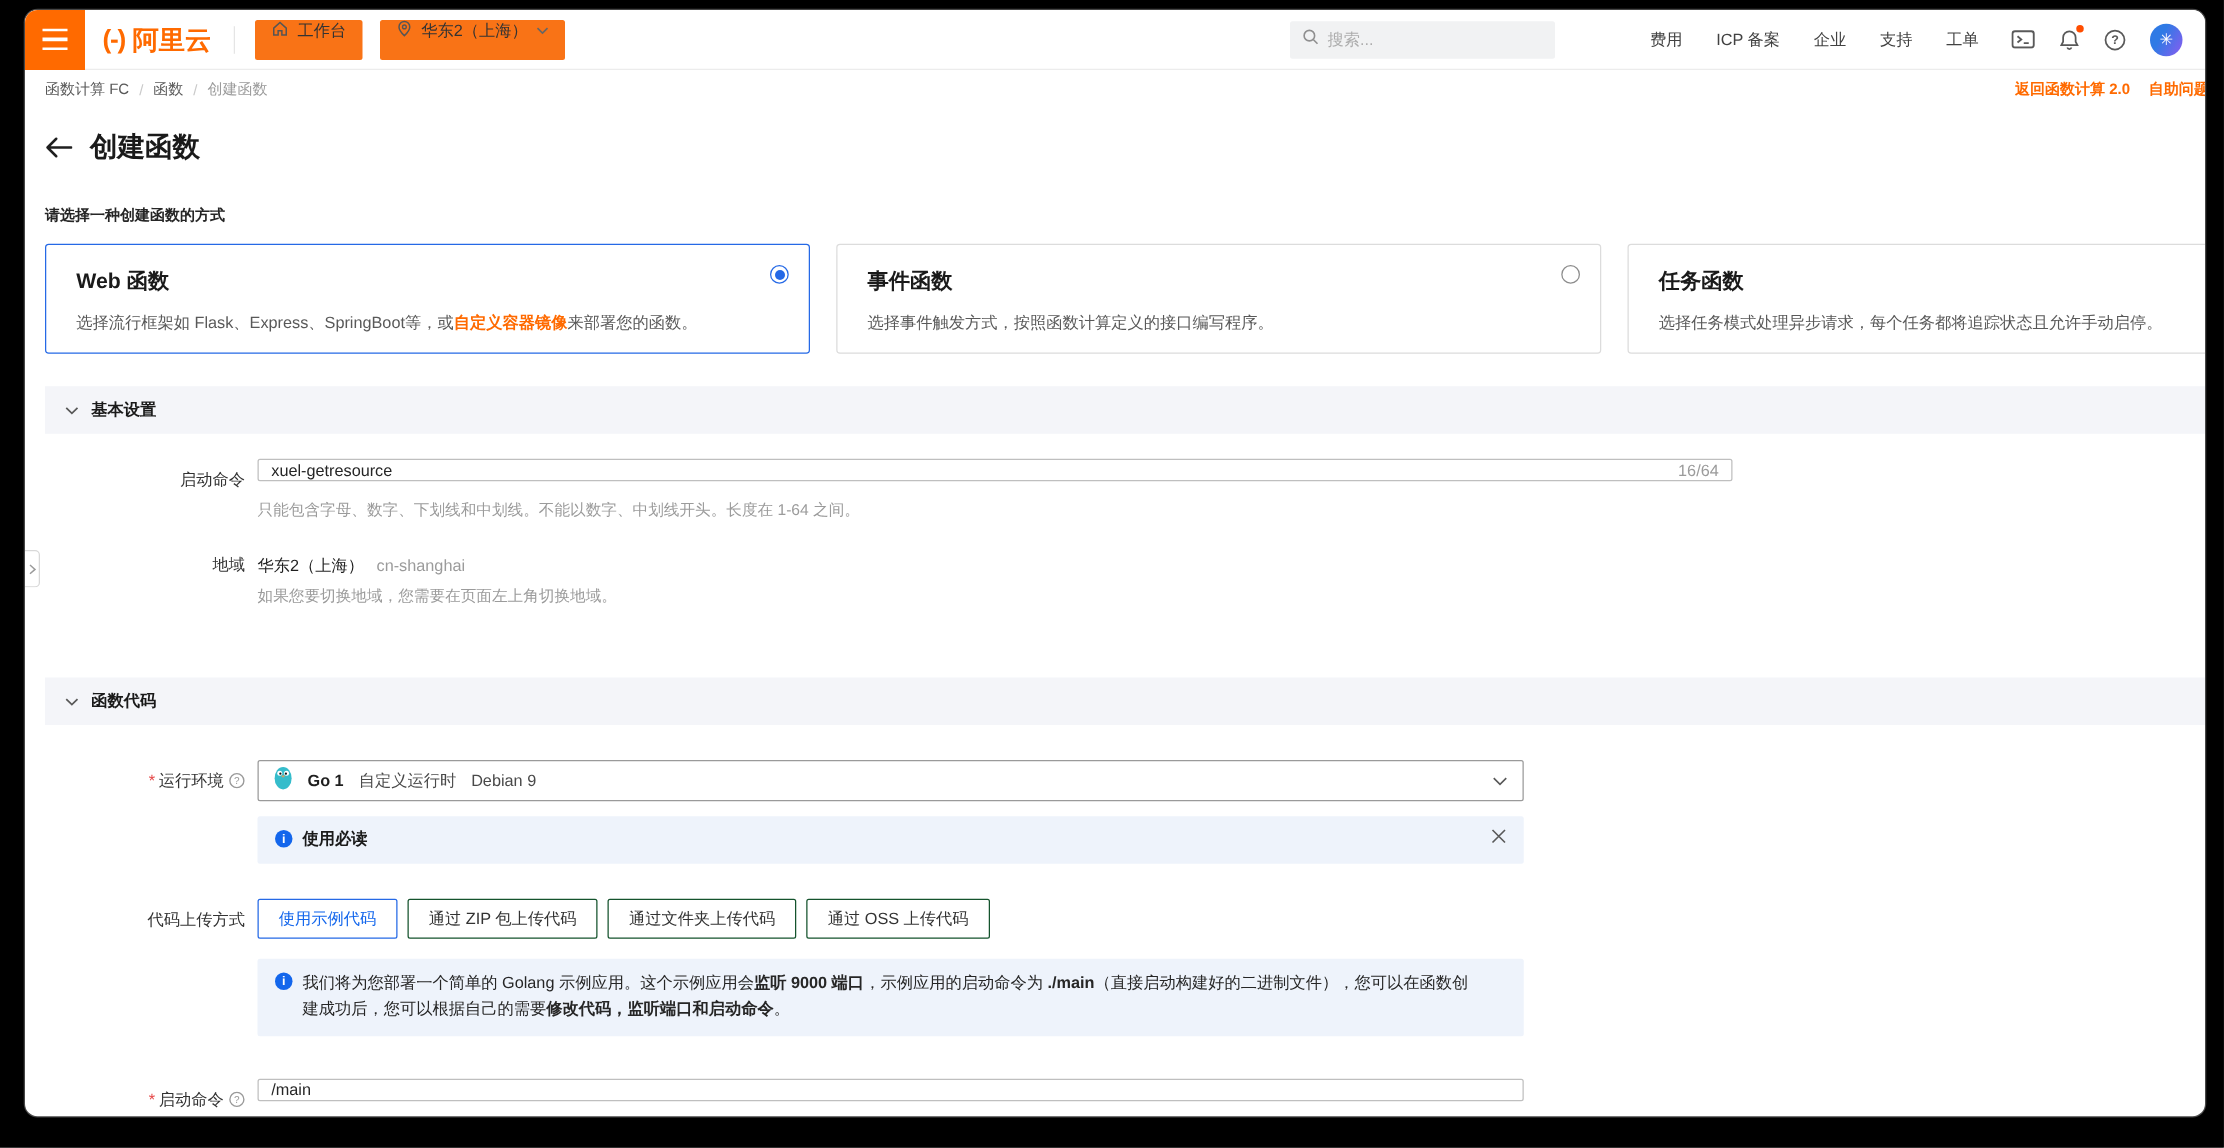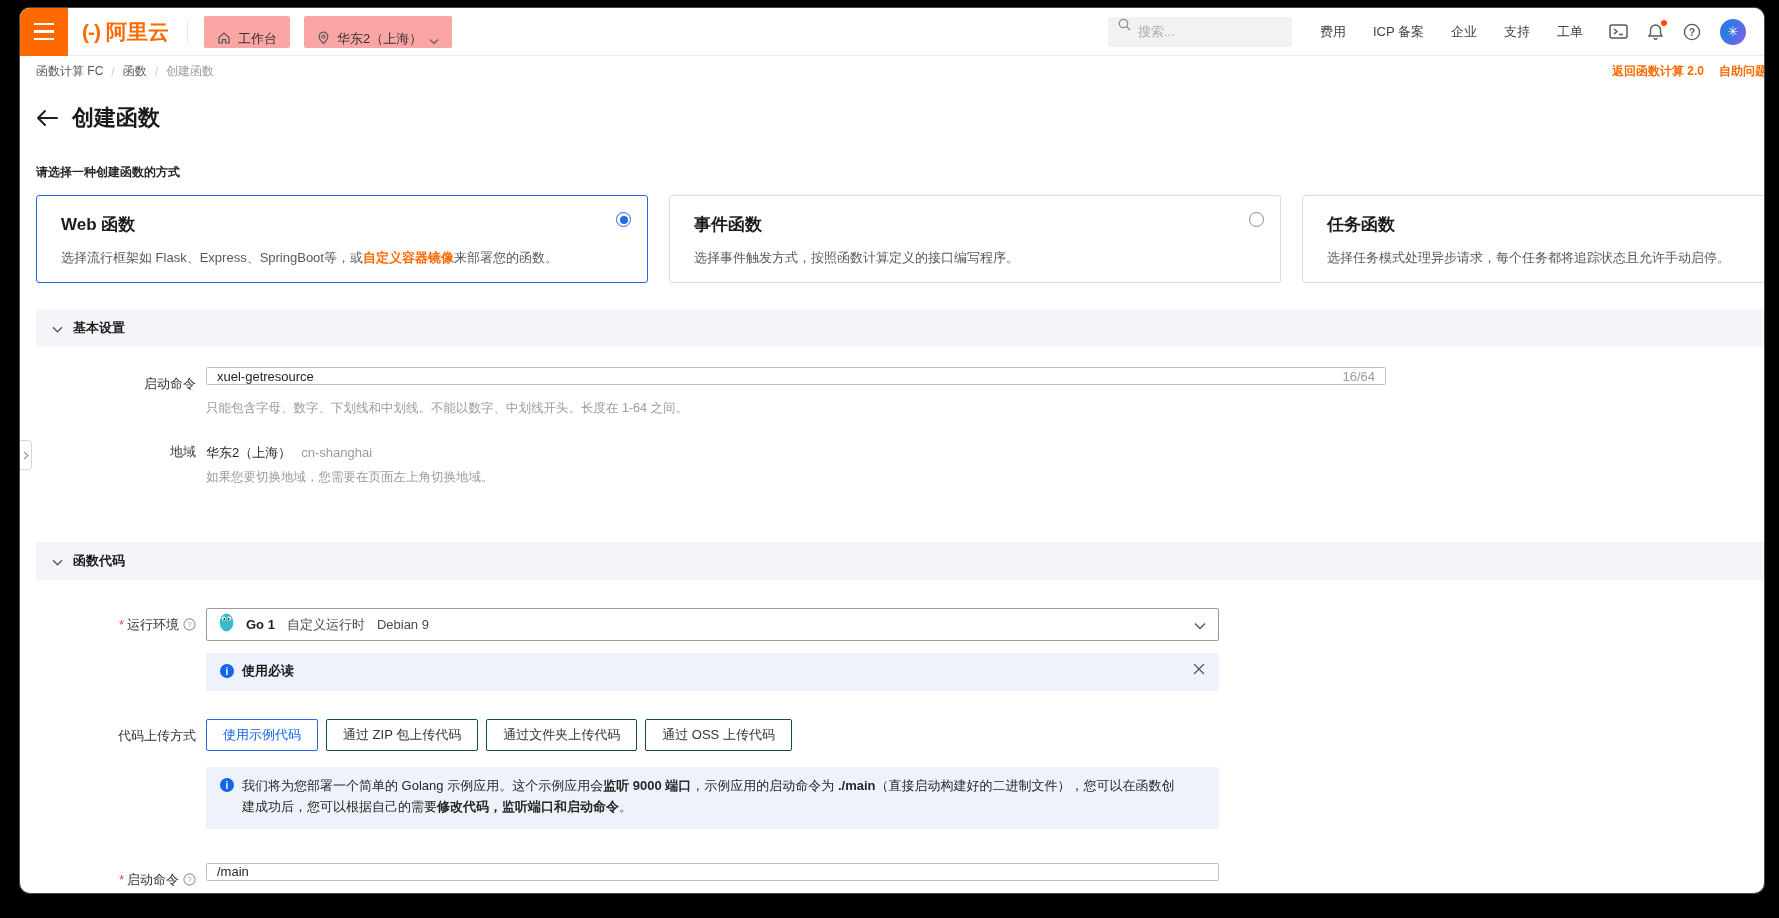--- a/index.html
+++ b/index.html
@@ -11,29 +11,29 @@
 
   
   .topbar { height:48px; display:flex; align-items:center; border-bottom:1px solid #ececec; background:#fff; }
   .hamburger { width:48px; height:48px; background:#FF6A00; border:none; cursor:pointer;
     display:flex; flex-direction:column; justify-content:center; align-items:center; gap:5px; flex:0 0 auto; }
   .hamburger i { display:block; width:20px; height:2.5px; background:#fff; }
   .logo { display:flex; align-items:center; gap:6px; margin-left:14px; cursor:pointer; }
   .logo-mark { color:#FF6A00; font-weight:700; font-size:21px; letter-spacing:-1px; }
   .logo-text { color:#FF6A00; font-weight:700; font-size:21px; }
   .vdiv { width:1px; height:22px; background:#e5e5e5; margin:0 16px 0 18px; }
-  .chip { display:flex; align-items:flex-end; gap:7px; background:#fca5a5; border:none; border-radius:2px;
+  .chip { display:flex; align-items:flex-start; gap:7px; background:#f97316; border:none; border-radius:2px;
     height:32px; padding:0 13px; font-size:13px; color:#333; cursor:pointer; margin-right:14px; }
   .chip svg { flex:0 0 auto; }
   .flex-sp { flex:1 1 auto; }
-  .search { display:flex; width:184px; height:30px; background:#f1f2f3; border-radius:2px;
+  .search { display:flex; align-items:center; width:212px; height:30px; background:#f1f2f3; border-radius:2px;
     padding:0 10px; gap:7px; margin-right:28px; }
   .search input { border:none; outline:none; background:transparent; font-size:13px; color:#333; width:100%; }
   .search input::placeholder { color:#adadad; }
-  .topnav { display:flex; align-items:center; gap:27px; margin-right:26px; }
+  .topnav { display:flex; align-items:center; gap:27px; margin-right:26px;margin-left:48px; }
   .topnav span { font-size:13px; color:#424242; cursor:pointer; white-space:nowrap; }
   .ticons { display:flex; align-items:center; gap:19px; margin-right:18px; }
   .ticon { position:relative; display:flex; align-items:center; cursor:pointer; }
   .dot { position:absolute; right:-3px; top:-3px; width:6px; height:6px; border-radius:50%; background:#FF4D00; }
   .avatar { width:26px; height:26px; border-radius:50%; background:linear-gradient(120deg,#2f7ae5 35%,#8a5cf0);
     display:flex; align-items:center; justify-content:center; cursor:pointer; }
   .avatar::after { content:"✳"; color:#fff; font-size:13px; line-height:1; }
 
   
   .crumbs { position:relative; height:31px; display:flex; align-items:center; padding-left:16px; font-size:12px; }

